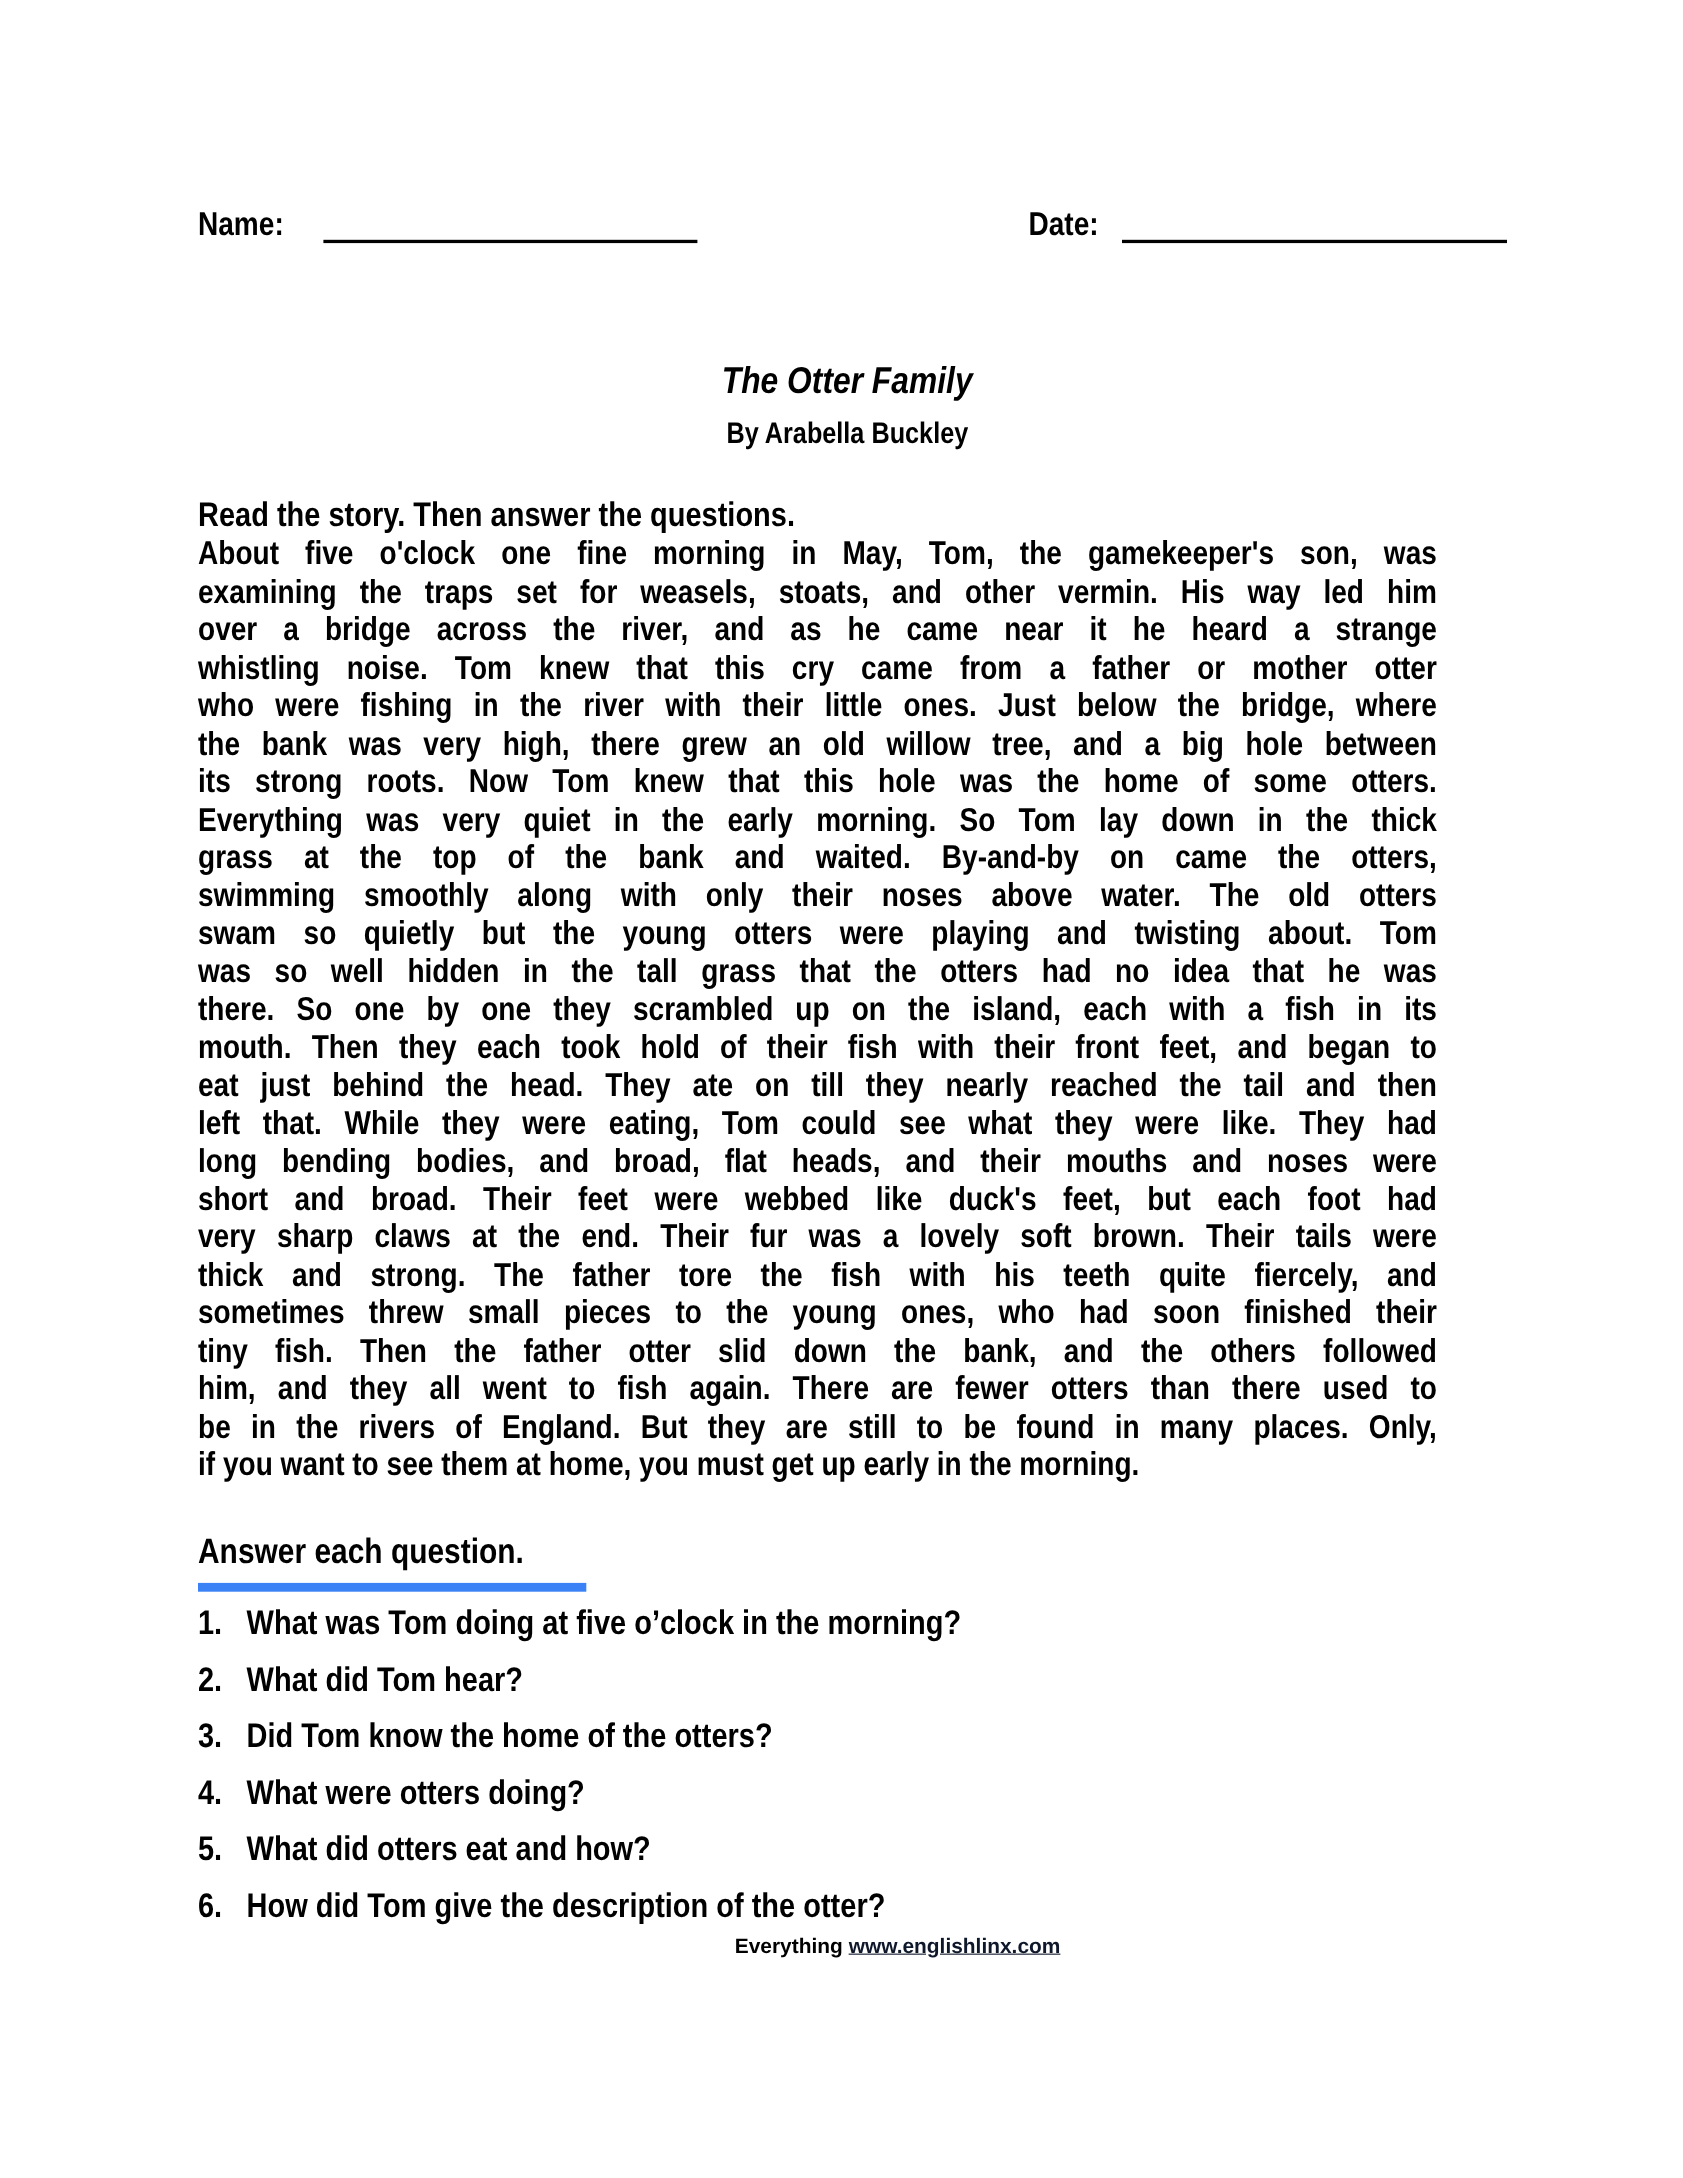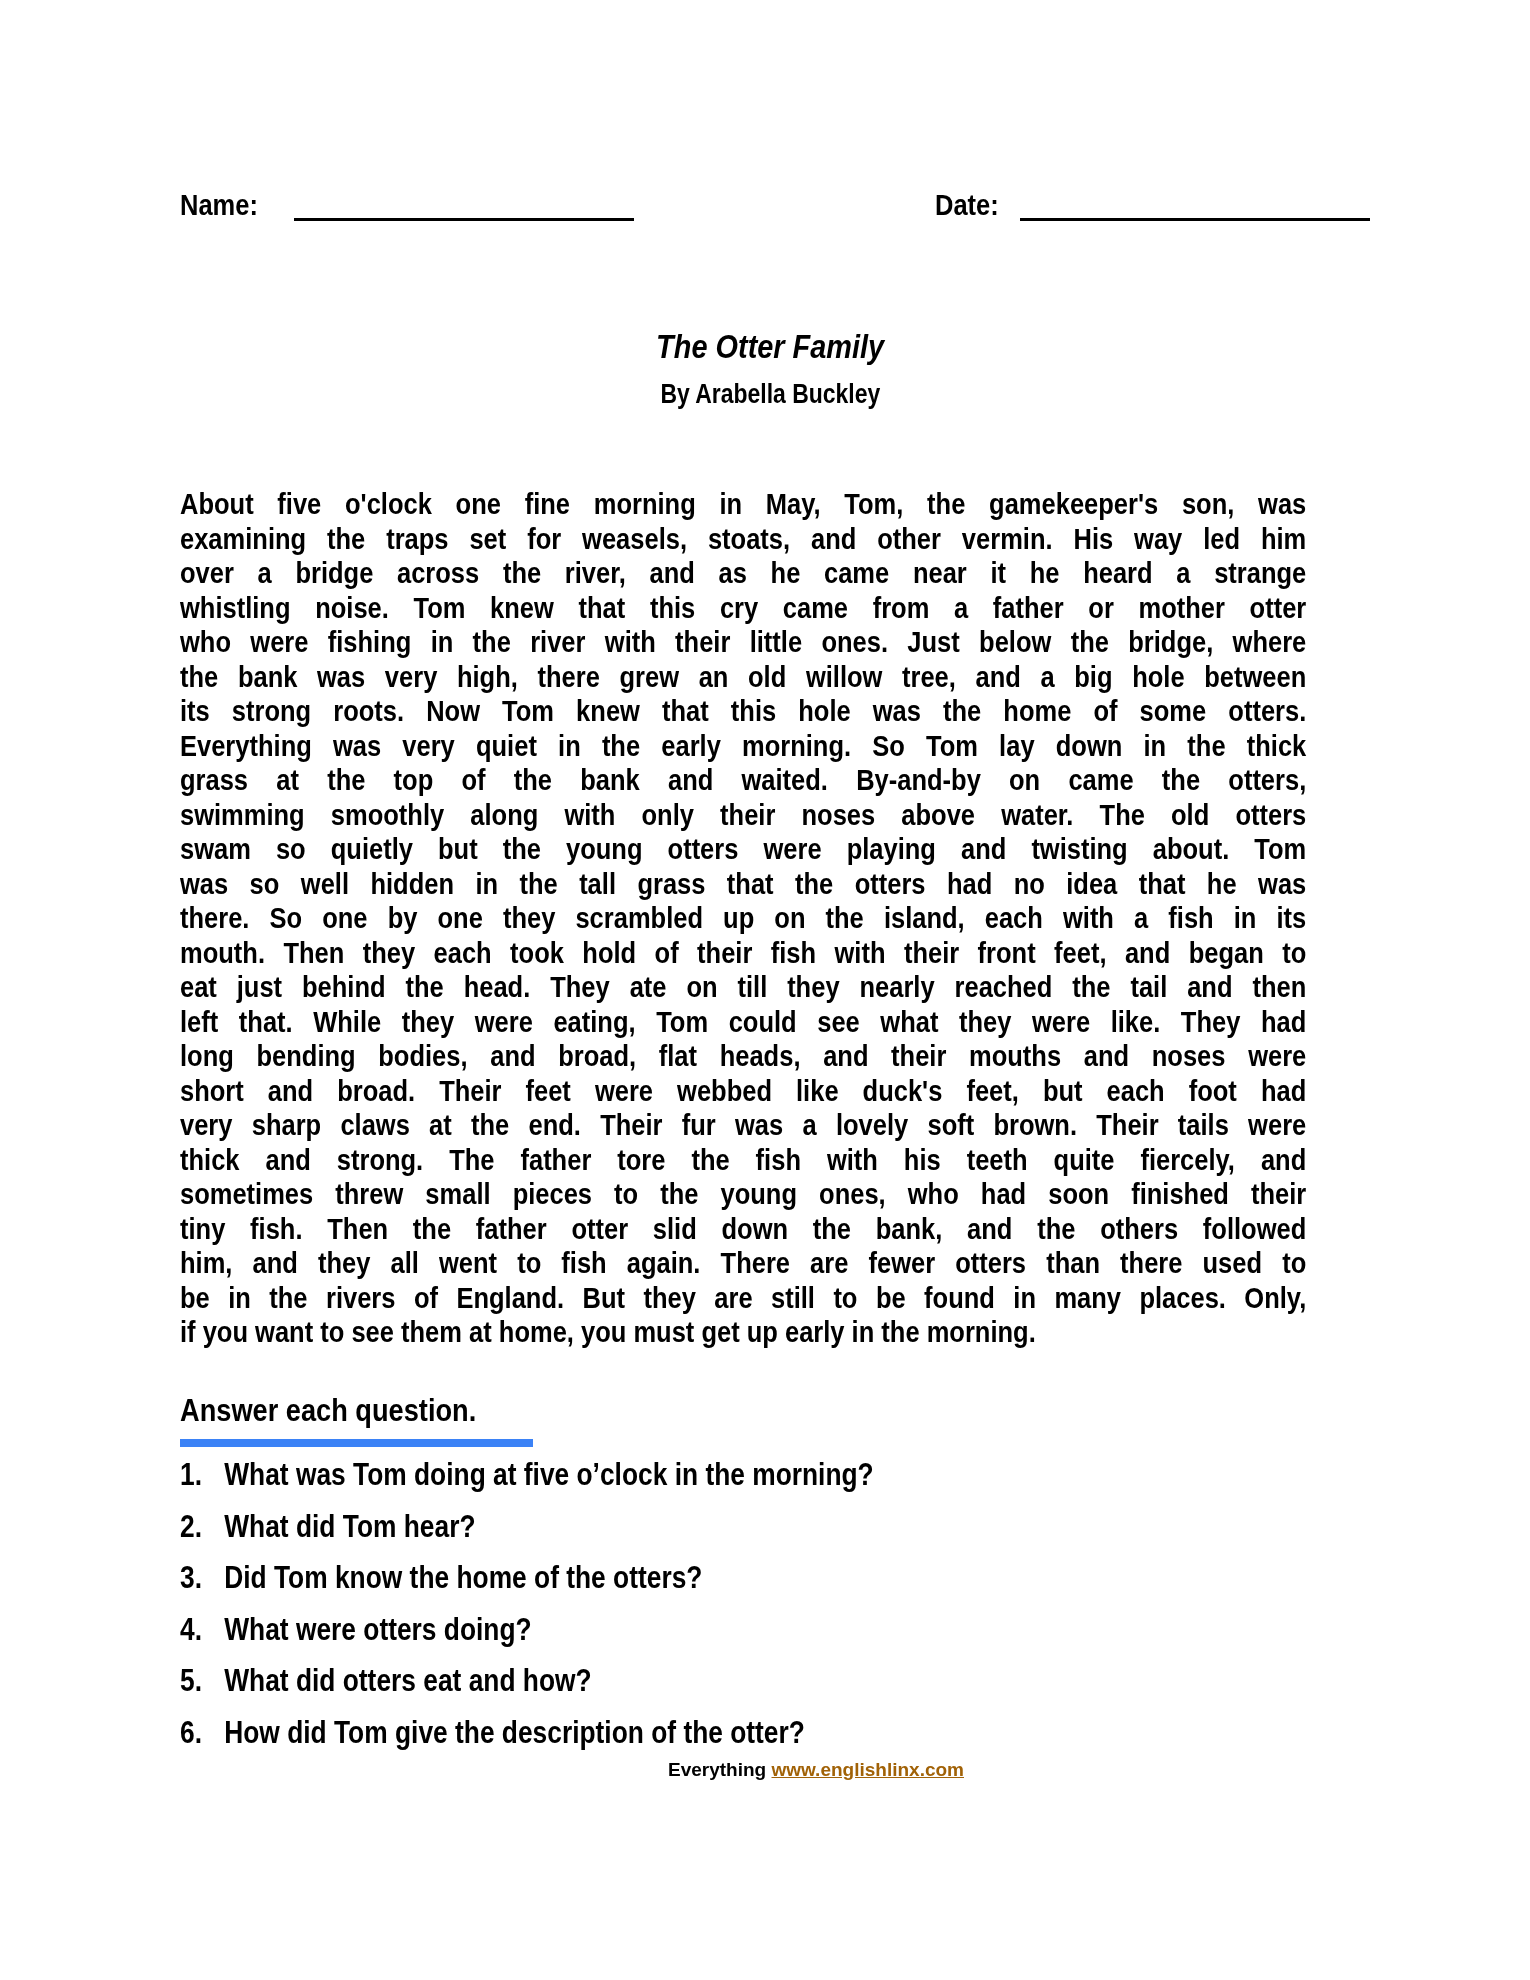--- a/index.html
+++ b/index.html
@@ -82,20 +82,23 @@
 
 
   <div class="centerband" id="story-title">
     <span class="cxc">The Otter Family</span>
   </div>
 
   <div class="centerband" id="byline">
     <span class="cxc">By Arabella Buckley</span>
   </div>
 
+  <div id="instructions">
+    <span class="cx">Read the story. Then answer the questions.</span>
+  </div>
 
   <div id="story">
     <div class="pline">About five o'clock one fine morning in May, Tom, the gamekeeper's son, was</div>
     <div class="pline">examining the traps set for weasels, stoats, and other vermin. His way led him</div>
     <div class="pline">over a bridge across the river, and as he came near it he heard a strange</div>
     <div class="pline">whistling noise. Tom knew that this cry came from a father or mother otter</div>
     <div class="pline">who were fishing in the river with their little ones. Just below the bridge, where</div>
     <div class="pline">the bank was very high, there grew an old willow tree, and a big hole between</div>
     <div class="pline">its strong roots. Now Tom knew that this hole was the home of some otters.</div>
     <div class="pline">Everything was very quiet in the early morning. So Tom lay down in the thick</div>
@@ -155,16 +158,16 @@
     </div>
     <div class="qrow">
       <div class="qinner">
         <span class="qnum">6.</span>
         <span class="qtext">How did Tom give the description of the otter?</span>
       </div>
     </div>
   </div>
 
   <div id="footer">
-    <span id="copyright-label">Everything </span><span id="copyright-link" style="color: #a16207;">www.englishlinx.com</span>
+    <span id="copyright-label">Everything </span><span id="copyright-link" style="color: #0f172a;">www.englishlinx.com</span>
   </div>
 
 </div>
 
 </body></html>

